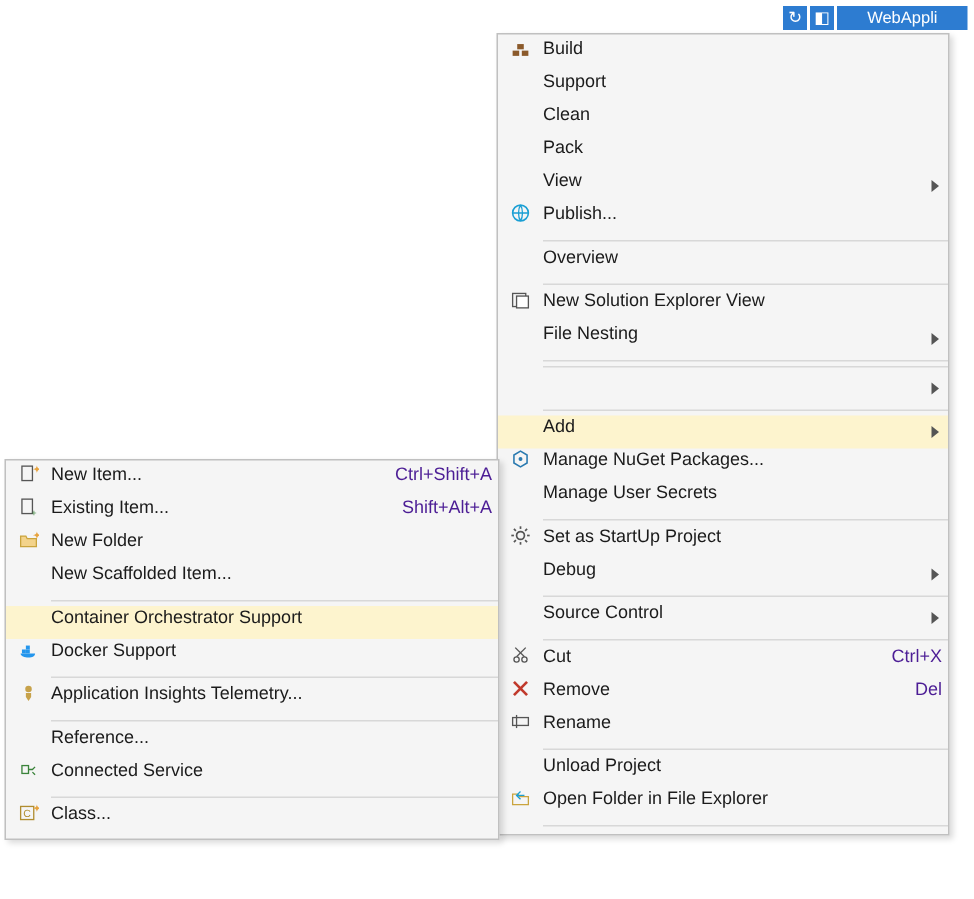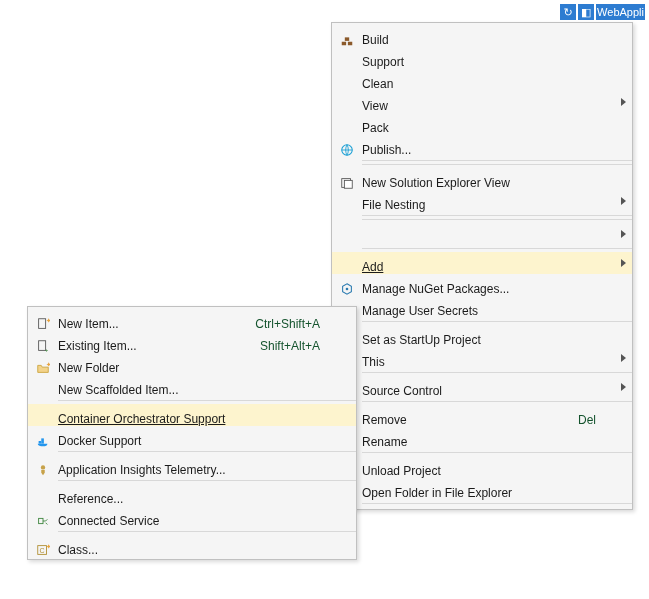--- a/index.html
+++ b/index.html
@@ -15,52 +15,52 @@
   }
   .topbar {
     position: absolute;
     top: 4px; right: 4px;
     display: flex; gap: 2px;
   }
   .topbar .chip {
     background: #2d7cd1;
     color: #fff;
     font-size: 11px;
-    padding: 0 1px;
+    padding: 0 20px;
     height: 16px;
     line-height: 16px;
     display: inline-block;
   }
   .topbar .chip.icon { width: 16px; padding:0; text-align:center; }
   .menu {
     position: absolute;
     background: #f5f5f5;
     border: 1px solid #c0c0c0;
     box-shadow: 2px 2px 4px rgba(0,0,0,.15);
     padding: 2px 0;
   }
   .main-menu { left: 331px; top: 22px; width: 300px; z-index: 5; }
-  .sub-menu  { left: 3px;  top: 306px; width: 328px; z-index: 6; margin-left: 24px; }
+  .sub-menu  { left: 3px;  top: 306px; width: 328px; z-index: 6; }
   .row {
     display: flex;
-    align-items: flex-end;
+    align-items: flex-start;
     height: 22px;
-    padding-right: 36px;
+    padding-right: 4px;
     position: relative;
   }
-  .row.highlight { background:#fdf4ce;text-decoration:underline; }
+  .row.highlight { background:#fdf4ce; }
   .icon-cell {
     width: 30px;
     display: flex;
     align-items: center;
     justify-content: center;
     flex-shrink: 0;
   }
   .label { flex: 1; white-space: nowrap; padding-right:8px; }
-  .shortcut { color:#14532d; font-size: 12px; white-space:nowrap; }
+  .shortcut { color:#4c1d95; font-size: 12px; white-space:nowrap; }
   .arrow {
     position: absolute; right: 6px; top: 50%;
     width: 0; height: 0;
     border-top: 4px solid transparent;
     border-bottom: 4px solid transparent;
     border-left: 5px solid #555;
     transform: translateY(-50%);
   }
   .sep {
     height: 0;
@@ -92,37 +92,41 @@
     <div class="row">
       <span class="icon-cell"></span>
       <span class="label">Support</span>
     </div>
     <div class="row">
       <span class="icon-cell"></span>
       <span class="label">Clean</span>
     </div>
     <div class="row">
       <span class="icon-cell"></span>
+      <span class="label">Pack</span>
+    </div>
+    <div class="row">
+      <span class="icon-cell"></span>
       <span class="label">View</span>
       <span class="arrow"></span>
-    </div>
-    <div class="row">
-      <span class="icon-cell"></span>
-      <span class="label">Pack</span>
     </div>
     <div class="row">
       <span class="icon-cell">
         <svg width="14" height="14" viewBox="0 0 16 16">
           <circle cx="8" cy="8" r="6" fill="none" stroke="#1a9fd4" stroke-width="1.2"></circle>
           <path d="M2 8h12M8 2c2 3 2 9 0 12M8 2c-2 3-2 9 0 12" stroke="#1a9fd4" fill="none" stroke-width="1"></path>
         </svg>
       </span>
       <span class="label">Publish...</span>
     </div>
     <div class="sep"></div>
+    <div class="row">
+      <span class="icon-cell"></span>
+      <span class="label">Overview</span>
+    </div>
     <div class="sep"></div>
     <div class="row">
       <span class="icon-cell">
         <svg width="14" height="14" viewBox="0 0 16 16">
           <rect x="2" y="3" width="10" height="10" fill="none" stroke="#555"></rect>
           <rect x="5" y="5" width="9" height="9" fill="#fff" stroke="#555"></rect>
         </svg>
       </span>
       <span class="label">New Solution Explorer View</span>
     </div>
@@ -170,30 +174,42 @@
             <line x1="11.5" y1="11.5" x2="13" y2="13"></line>
             <line x1="3" y1="13" x2="4.5" y2="11.5"></line>
             <line x1="11.5" y1="4.5" x2="13" y2="3"></line>
           </g>
         </svg>
       </span>
       <span class="label">Set as StartUp Project</span>
     </div>
     <div class="row">
       <span class="icon-cell"></span>
-      <span class="label">This</span>
+      <span class="label">Debug</span>
       <span class="arrow"></span>
     </div>
     <div class="sep"></div>
     <div class="row">
       <span class="icon-cell"></span>
       <span class="label">Source Control</span>
       <span class="arrow"></span>
     </div>
     <div class="sep"></div>
+    <div class="row">
+      <span class="icon-cell">
+        <svg width="14" height="14" viewBox="0 0 16 16">
+          <circle cx="5" cy="11" r="2" fill="none" stroke="#555"></circle>
+          <circle cx="11" cy="11" r="2" fill="none" stroke="#555"></circle>
+          <line x1="5" y1="9" x2="12" y2="2" stroke="#555"></line>
+          <line x1="11" y1="9" x2="4" y2="2" stroke="#555"></line>
+        </svg>
+      </span>
+      <span class="label">Cut</span>
+      <span class="shortcut">Ctrl+X</span>
+    </div>
     <div class="row">
       <span class="icon-cell">
         <svg width="14" height="14" viewBox="0 0 16 16">
           <line x1="3" y1="3" x2="13" y2="13" stroke="#c0392b" stroke-width="2"></line>
           <line x1="13" y1="3" x2="3" y2="13" stroke="#c0392b" stroke-width="2"></line>
         </svg>
       </span>
       <span class="label">Remove</span>
       <span class="shortcut">Del</span>
     </div>

